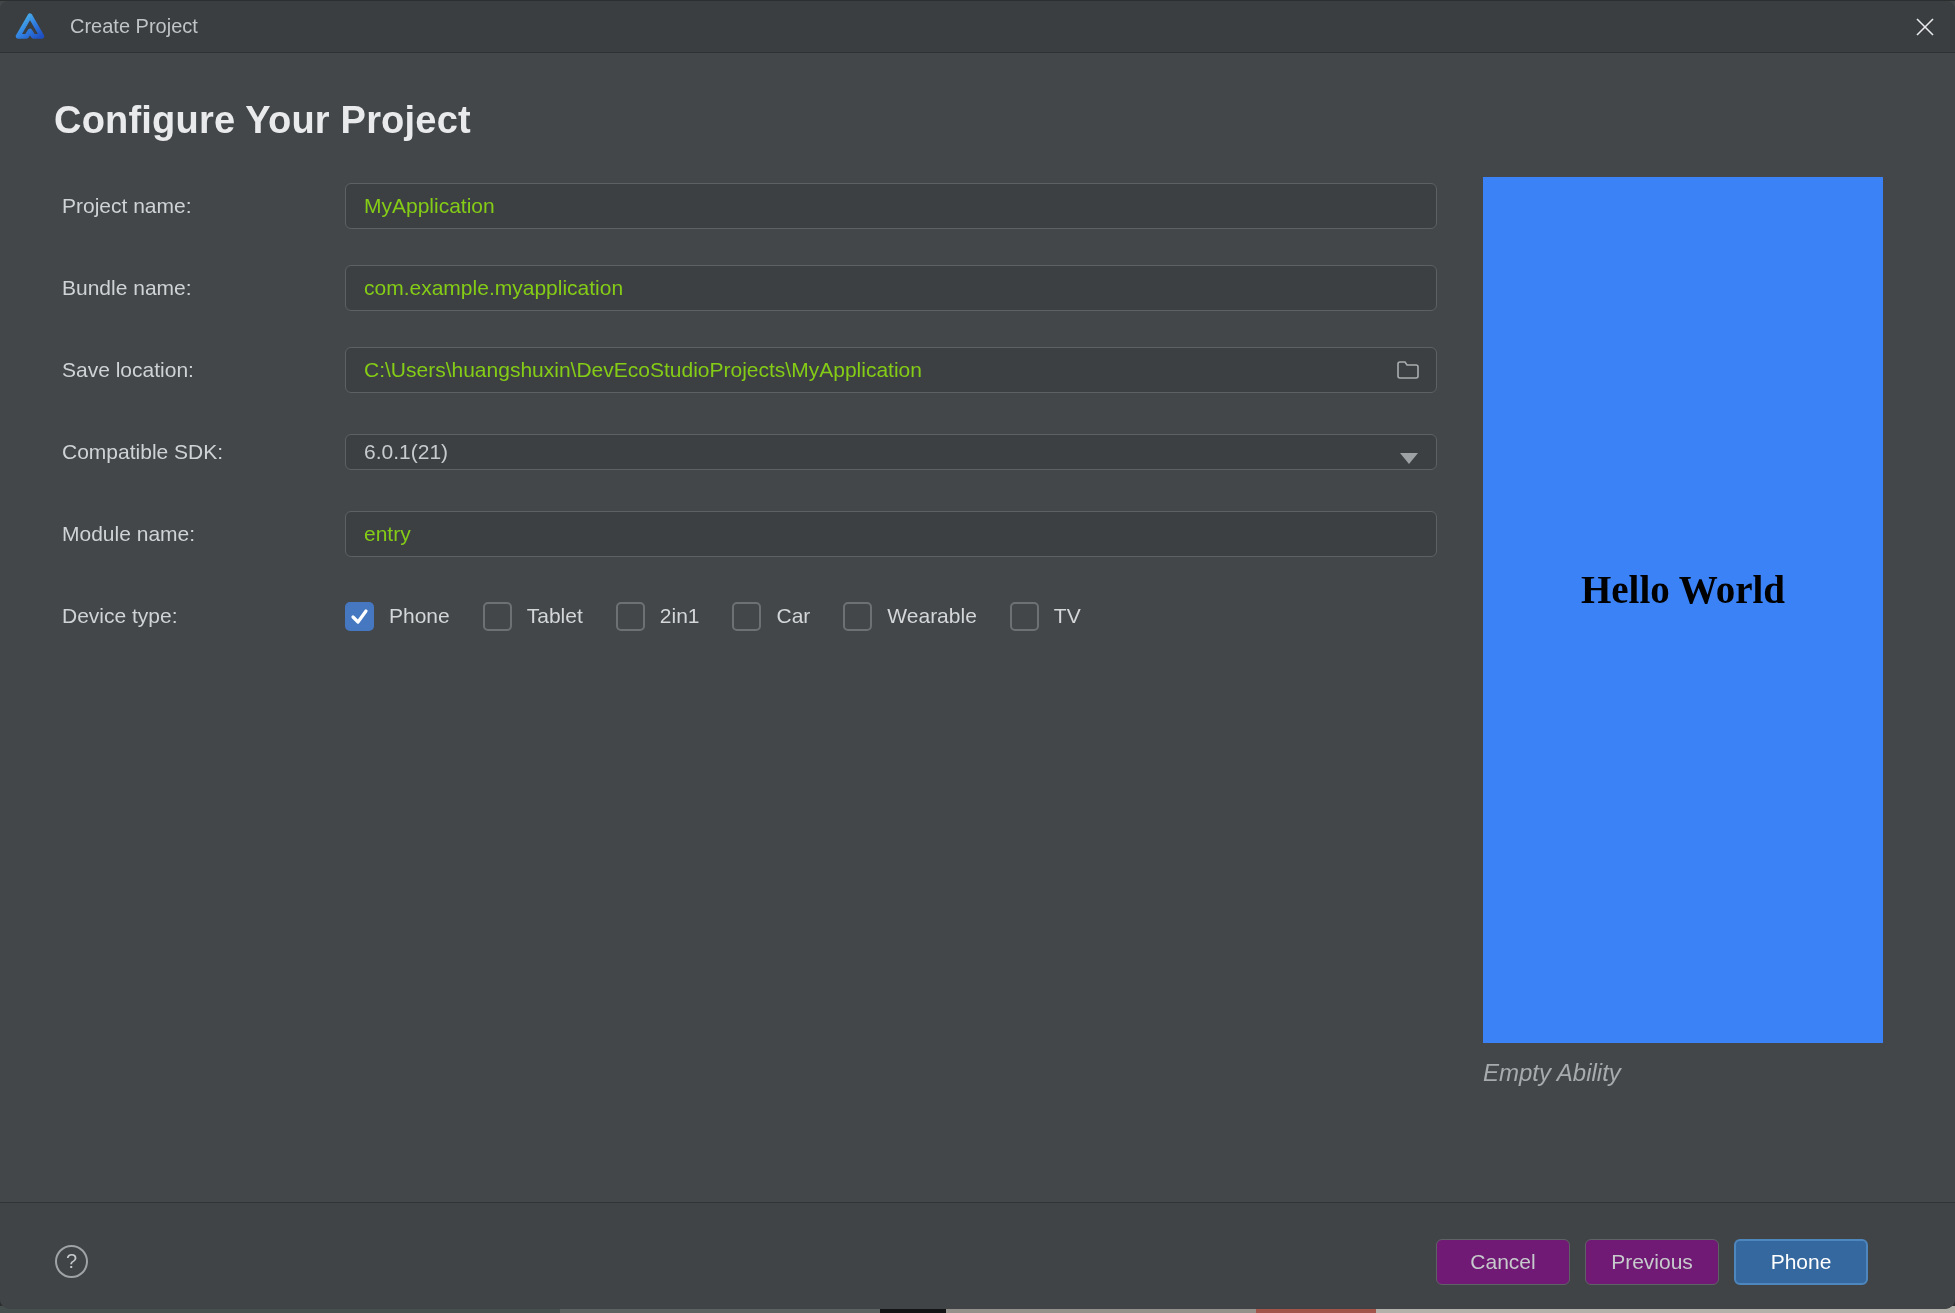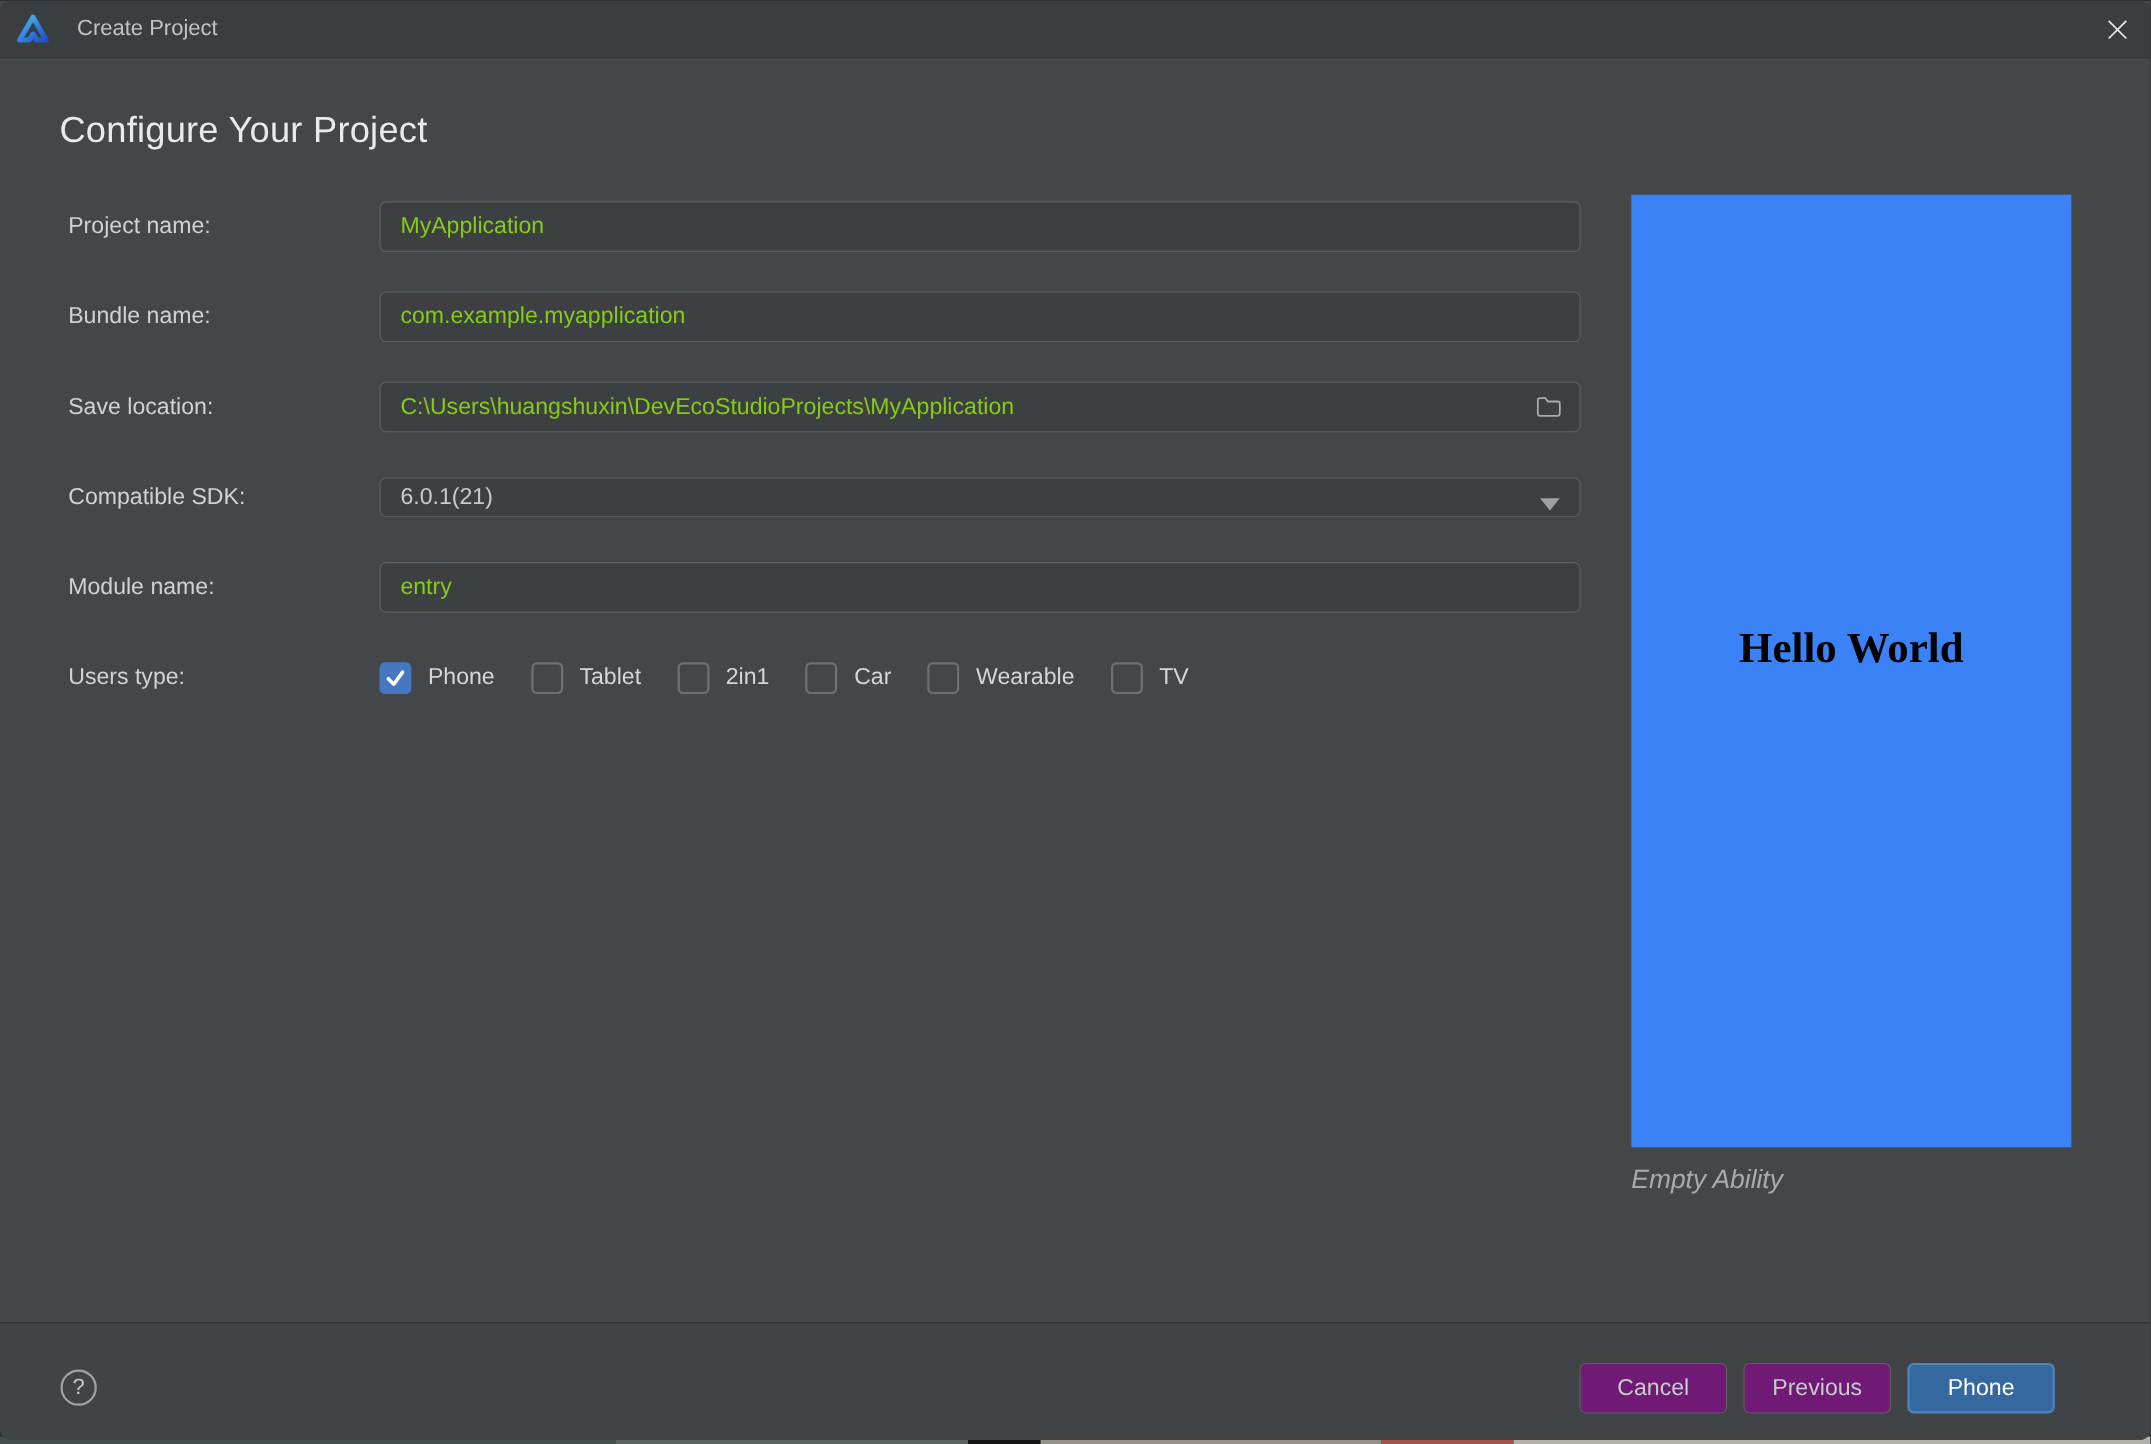--- a/index.html
+++ b/index.html
@@ -16,21 +16,21 @@
   
   .titlebar { position:absolute; left:0; top:0; width:100%; height:52px;
               background:#3b3e40; border-bottom:1px solid #2f3234;
               display:flex; align-items:center; border-radius:8px 8px 0 0; }
   .logo { width:32px; height:32px; margin-left:14px; }
   .title-text { margin-left:24px; font-size:20px; color:#c1c4c6; }
   .close-btn { position:absolute; right:14px; top:10px; width:32px; height:32px;
                display:flex; align-items:center; justify-content:center; cursor:pointer; }
   .close-btn svg { width:24px; height:24px; stroke:#e8eaeb; stroke-width:1.6; }
 
-  .heading { position:absolute; left:54px; top:98px; font-size:33px; font-weight:400;
+  .heading { position:absolute; left:54px; top:98px; font-size:38px; font-weight:700;
              color:#e9eaec; letter-spacing:0.2px; }
 
   
   .form { position:absolute; left:62px; top:182px; width:1375px; }
   .row { display:flex; align-items:center; height:46px; margin-bottom:36px; }
   .row-label { width:283px; font-size:21px; color:#d0d3d5; }
   .field { position:relative; width:1092px; height:46px; }
   .field input { width:100%; height:100%; background:#3d4043; border:1px solid #5d6163;
                  border-radius:6px; color:#84cc16; font-size:21px; padding:0 18px;
                  font-family:"Liberation Sans", sans-serif; outline:none; }
@@ -152,21 +152,21 @@
     </div>
 
     <div class="row">
       <div class="row-label">Module name:</div>
       <div class="field">
         <input type="text" value="entry" style="">
       </div>
     </div>
 
     <div class="row device-row">
-      <div class="row-label">Users type:</div>
+      <div class="row-label">Device type:</div>
       <div class="device-options">
         <div class="device-option">
           <span class="checkbox checked">
             <svg viewBox="0 0 19 19">
                 <polyline points="3,10 8,15 16,4" fill="none" stroke="#ffffff" stroke-width="3.2" stroke-linecap="round" stroke-linejoin="round"></polyline>
               </svg>
           </span>
           <span class="opt-label">Phone</span>
         </div>
         <div class="device-option">

